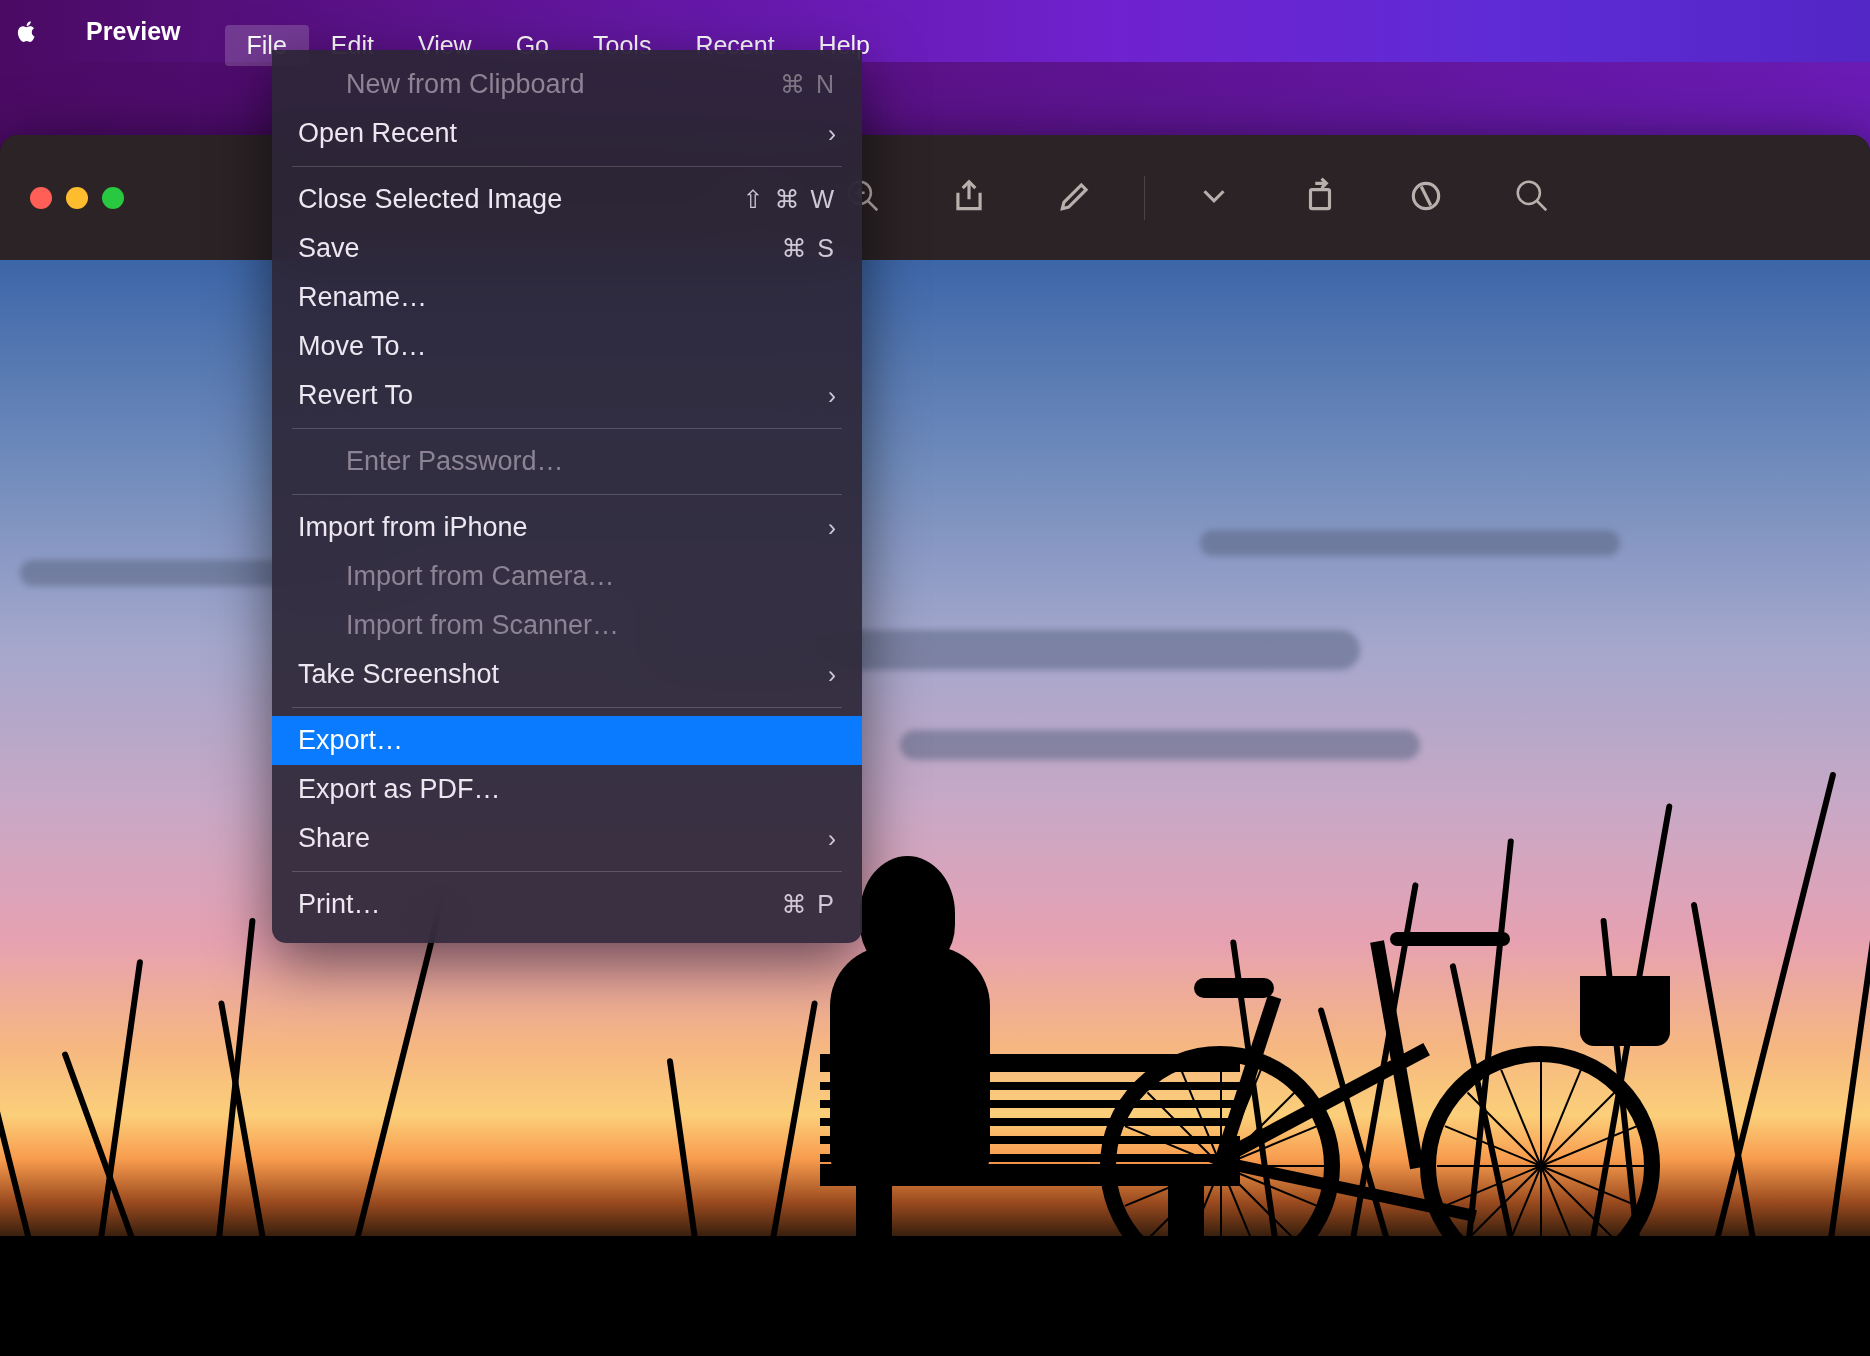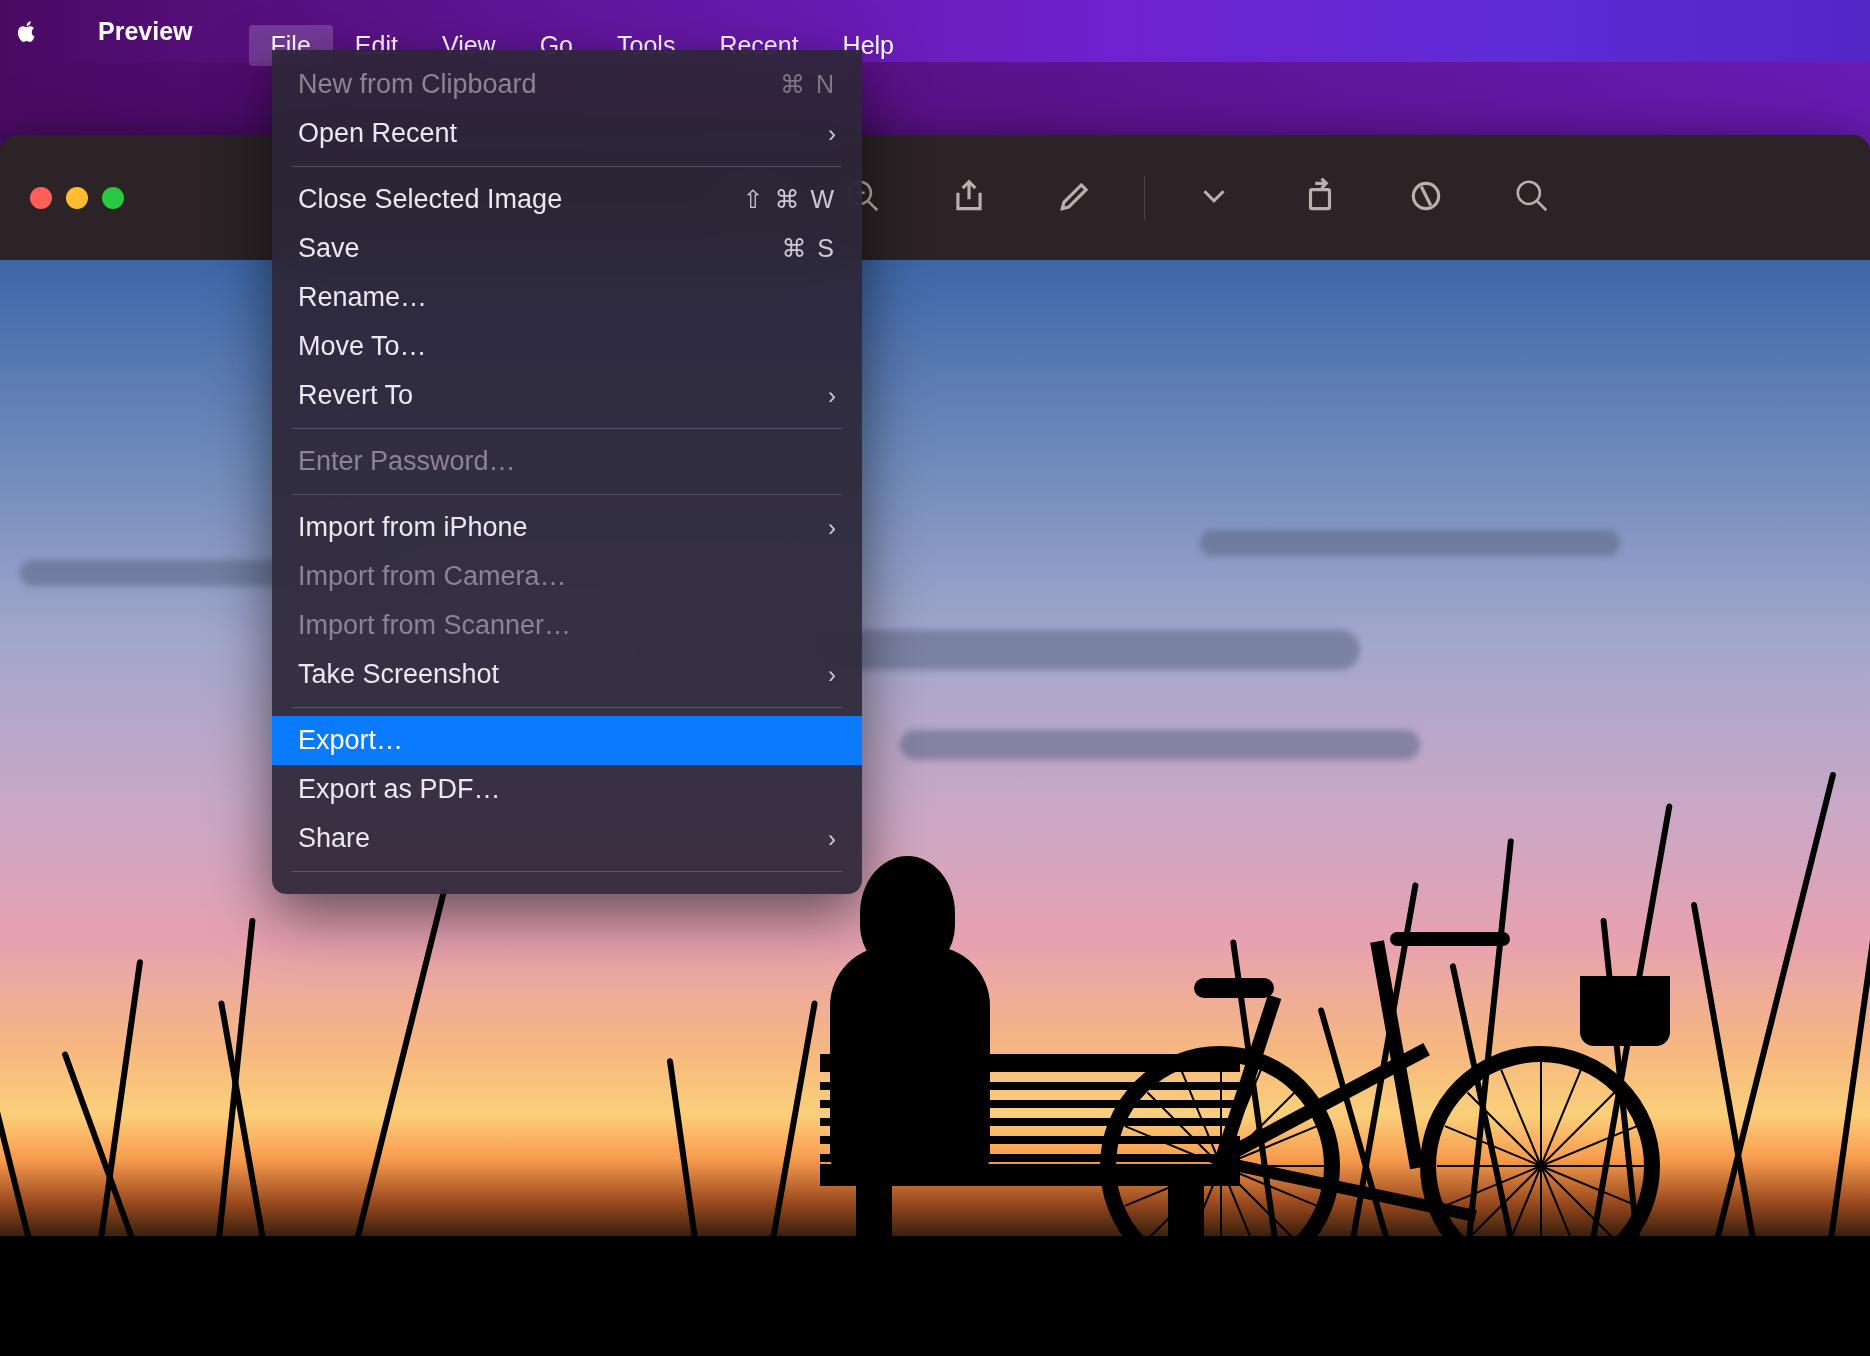--- a/index.html
+++ b/index.html
@@ -9,21 +9,21 @@
   
   .menubar {
     height: 62px;
     background: linear-gradient(90deg, #4a0a63 0%, #5b1289 20%, #6a1bb5 45%, #6f22cf 60%, #5f2bd6 80%, #5326c6 100%);
     display: flex;
     align-items: center;
     padding: 0 14px;
     color: #fff;
     font-size: 25px;
     font-weight: 500;
-    gap: 16px;
+    gap: 4px;
     position: relative;
     z-index: 50;
   }
   .menubar .apple { font-size: 28px; margin-right: 30px; display:flex; align-items:center; }
   .menubar .app-name { font-weight: 700; margin-right: 28px; padding: 6px 12px; }
   .menubar .menu-item { padding: 6px 22px; border-radius: 4px; cursor: default; margin-top: 28px; }
   .menubar .menu-item.active { background: rgba(255,255,255,0.18); }
 
   
   .desktop {
@@ -77,21 +77,21 @@
     color: #ece7f0;
     font-size: 27px;
   }
   .dd-item {
     display: flex;
     align-items: center;
     justify-content: space-between;
     padding: 9px 26px 9px 26px;
     cursor: default;
   }
-  .dd-item.disabled { color: #8c8494; }
+  .dd-item.disabled { color: #8c8494; margin-left: 48px; }
   .dd-item.highlight { background: #0a7bff; color: #fff; }
   .dd-shortcut { font-size: 25px; letter-spacing: 2px; color: #cfc8d6; display:flex; gap:2px; min-width:80px; justify-content:flex-end;}
   .dd-item.disabled .dd-shortcut { color: #7d7684; }
   .dd-chevron { font-size: 24px; color: #cfc8d6; }
   .dd-sep { height: 1px; background: rgba(255,255,255,0.18); margin: 8px 20px; }
 
   
   .content {
     position: absolute; top: 125px; left: 0; right: 0; bottom: 0;
     overflow: hidden;
@@ -374,13 +374,17 @@
       <span>Export…</span>
     </div>
     <div class="dd-item">
       <span>Export as PDF…</span>
     </div>
     <div class="dd-item">
       <span>Share</span>
       <span class="dd-chevron">›</span>
     </div>
     <div class="dd-sep"></div>
+    <div class="dd-item">
+      <span>Print…</span>
+      <span class="dd-shortcut">⌘ P</span>
+    </div>
   </div>
 
 </body></html>

